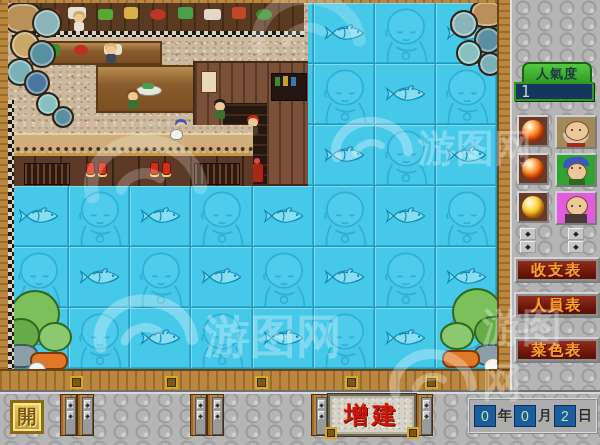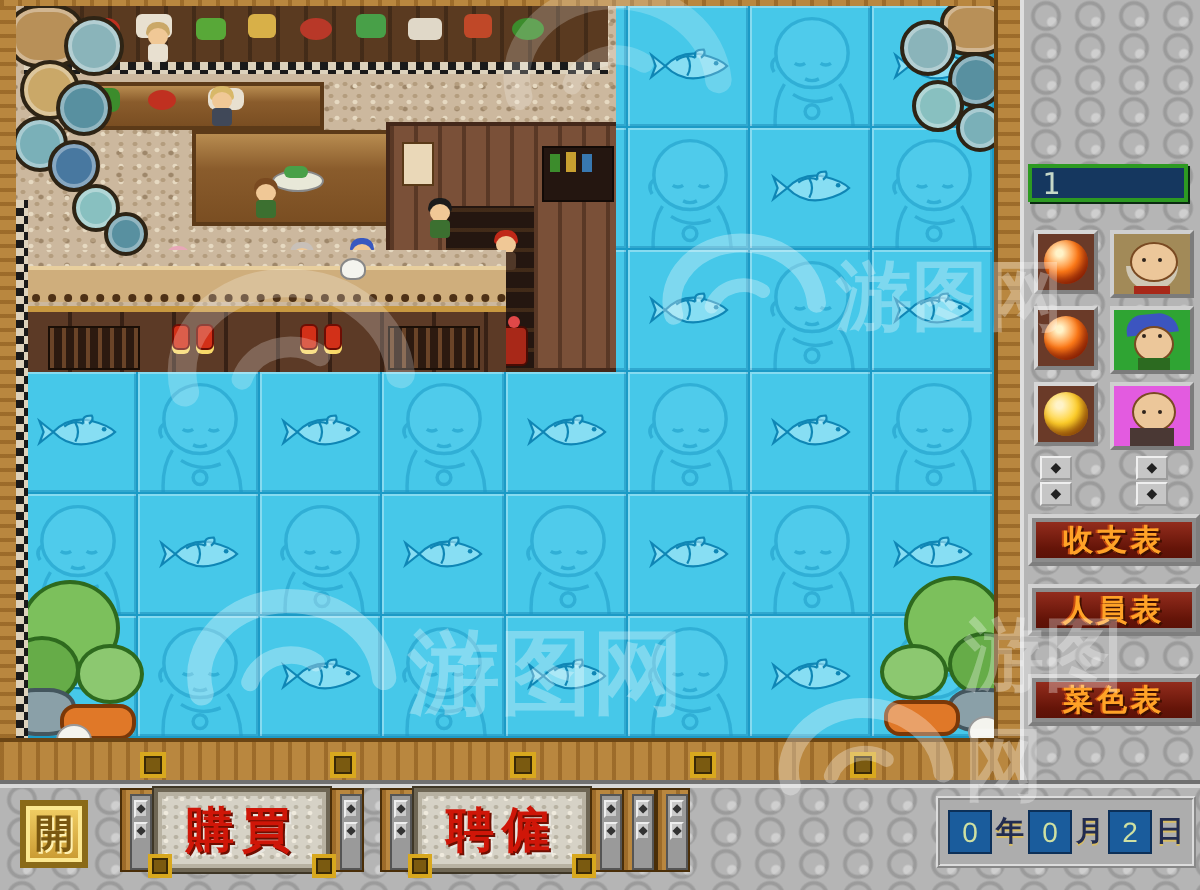--- a/index.html
+++ b/index.html
@@ -919,20 +919,21 @@
   <div id="frame-bottom" class="frame woodH">
     <div class="orn" style="left:70px;top:5px;"></div>
     <div class="orn" style="left:165px;top:5px;"></div>
     <div class="orn" style="left:255px;top:5px;"></div>
     <div class="orn" style="left:345px;top:5px;"></div>
     <div class="orn" style="left:425px;top:5px;"></div>
   </div>
 </div>
 
 <div id="sidebar" class="cloudbg">
+  <div class="tab" style="left:10px;top:62px;width:66px;height:20px;">人氣度</div>
   <div class="valbox" style="left:2px;top:82px;width:80px;height:19px;">1</div>
   <div id="staff-rows">
         <div class="staff-row" style="top: 115px;">
           <div class="orb-btn">
             <i class="orb" style="background: radial-gradient(circle at 35% 30%, rgb(255, 243, 200) 8%, rgb(255, 123, 24) 45%, rgb(176, 44, 4) 88%);"></i>
           </div>
           <div class="portrait pt-elder">
             <i class="xa"></i>
             <i class="hd"></i>
             <i class="xb"></i>
@@ -985,50 +986,49 @@
 <div id="bottombar" class="cloudbg">
   <div id="idle-btn">開</div>
   <div id="action-btns">
         <div class="agroup" style="left: 60px;">
           <div class="post woodH">
             <div class="clasp">
               <div class="stud">◆</div>
               <div class="stud">◆</div>
             </div>
           </div>
-          <div class="stone">購買<div class="orn" style="left: -5px; bottom: -5px; top: auto;"></div><div class="orn" style="right: -5px; bottom: -5px; top: auto;"></div></div>
           <div class="post woodH">
             <div class="clasp">
               <div class="stud">◆</div>
               <div class="stud">◆</div>
             </div>
           </div>
         </div>
         <div class="agroup" style="left: 190px;">
           <div class="post woodH">
             <div class="clasp">
               <div class="stud">◆</div>
               <div class="stud">◆</div>
             </div>
           </div>
-          <div class="stone">聘僱<div class="orn" style="left: -5px; bottom: -5px; top: auto;"></div><div class="orn" style="right: -5px; bottom: -5px; top: auto;"></div></div>
           <div class="post woodH">
             <div class="clasp">
               <div class="stud">◆</div>
               <div class="stud">◆</div>
             </div>
           </div>
         </div>
         <div class="agroup" style="left: 311px;">
           <div class="post woodH">
             <div class="clasp">
               <div class="stud">◆</div>
               <div class="stud">◆</div>
             </div>
           </div>
+          <div class="stone">增建<div class="orn" style="left: -5px; bottom: -5px; top: auto;"></div><div class="orn" style="right: -5px; bottom: -5px; top: auto;"></div></div>
           <div class="post woodH">
             <div class="clasp">
               <div class="stud">◆</div>
               <div class="stud">◆</div>
             </div>
           </div>
         </div>
       </div>
   <div id="date-panel">
         <div class="dval">0</div>

